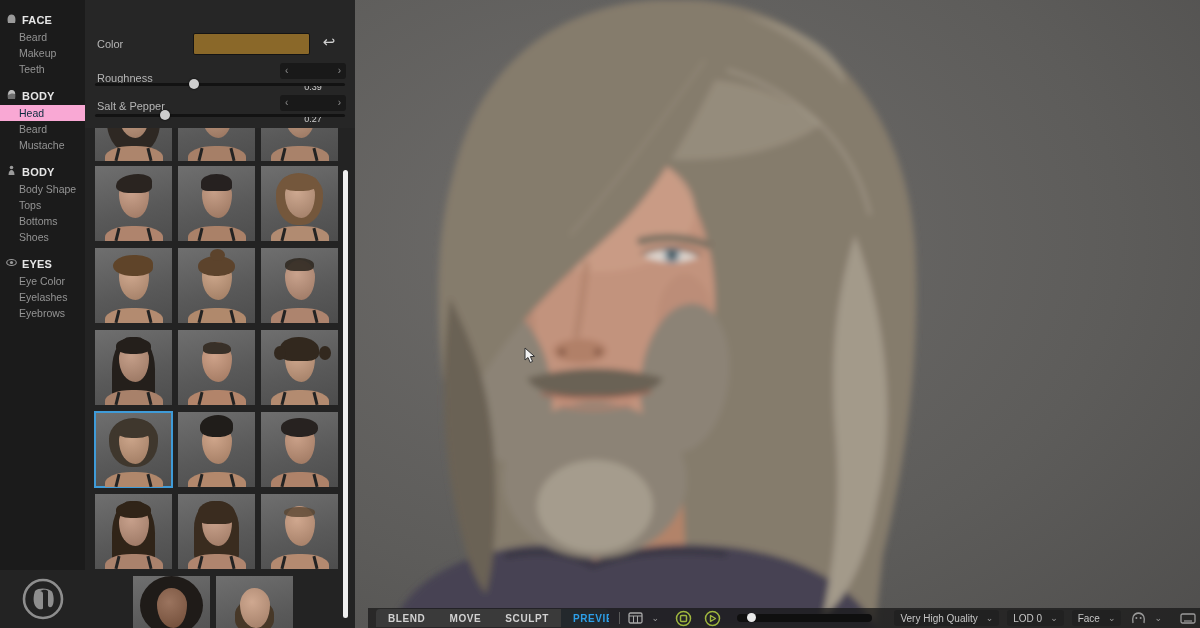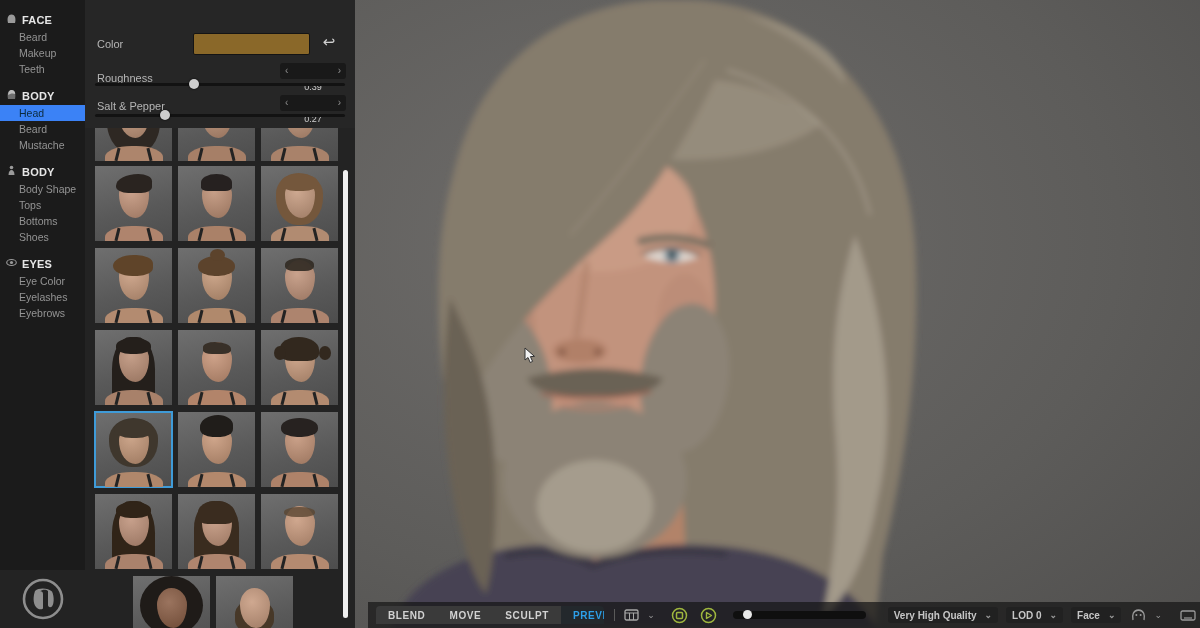--- a/index.html
+++ b/index.html
@@ -5,21 +5,21 @@
   html,body{margin:0;padding:0;background:#000;}
   *{box-sizing:border-box;font-family:"Liberation Sans",sans-serif;}
   #stage{position:relative;width:1200px;height:628px;overflow:hidden;background:#1b1b1b;}
 
   
   #sidebar{position:absolute;left:0;top:0;width:85px;height:628px;background:#1b1b1b;padding-top:10px;}
   .side-section{margin-bottom:9px;}
   .side-header{display:flex;align-items:center;gap:5px;padding:3px 0 3px 6px;color:#e6e6e6;font-weight:bold;font-size:11px;letter-spacing:.2px;}
   .side-header svg{flex:0 0 auto;}
   .side-item{padding:2px 0 2px 19px;color:#949494;font-size:10.5px;cursor:default;white-space:nowrap;}
-  .side-item.sel{background:#3b82f6;color:#0b2a3d;}
+  .side-item.sel{background:#f9a8d4;color:#0b2a3d;}
   #logo-box{position:absolute;left:0;bottom:0;width:85px;height:58px;background:#232323;display:flex;align-items:center;justify-content:center;}
 
   
   #panel{position:absolute;left:85px;top:0;width:270px;height:628px;background:#262626;}
   #panel-title{position:absolute;top:9px;left:0;width:100%;text-align:center;color:#ececec;font-size:11px;font-weight:bold;}
   .ctl-label{position:absolute;left:12px;color:#b5b5b5;font-size:11px;}
   #color-swatch{position:absolute;left:108px;top:33px;width:117px;height:22px;border:1px solid #141414;border-radius:2px;}
   #undo-btn{position:absolute;left:233px;top:31px;width:22px;height:22px;color:#cfcfcf;font-size:15px;line-height:22px;text-align:center;cursor:pointer;}
   .spin{position:absolute;width:66px;height:16px;background:#191919;border-radius:3px;display:flex;align-items:center;justify-content:space-between;padding:0 5px;}
   .spin .arr{color:#8f8f8f;font-size:10px;line-height:16px;cursor:pointer;}
@@ -69,21 +69,21 @@
   .h-afro .hb{display:block;left:7px;right:7px;top:0;bottom:16px;border-radius:50%;}
   .h-bald-fringe .hb{display:block;left:19px;right:19px;top:24px;bottom:18px;border-radius:44% 44% 40% 40%;}
   #scrollbar{position:absolute;left:258px;top:42px;width:5px;height:448px;background:#efefef;border-radius:3px;}
 
   
   #viewport{position:absolute;left:355px;top:0;width:845px;height:628px;
      background:radial-gradient(900px 640px at 32% 38%, #6f6d6b 0%, #5d5c5a 55%, #4b4a49 100%);}
   #cursor{position:absolute;z-index:30;}
 
   
-  #toolbar{position:absolute;left:368px;right:0;bottom:0;height:26px;z-index:20;background:rgba(22,22,22,.72);
+  #toolbar{position:absolute;left:368px;right:0;bottom:0;height:20px;z-index:20;background:rgba(22,22,22,.72);
      display:flex;align-items:center;font-size:10px;}
   #mode-group{display:flex;height:18px;border-radius:4px 4px 0 0;overflow:hidden;margin-left:8px;}
   .mode-btn{padding:0 12px;line-height:19px;background:#3a3a3a;color:#d2d2d2;font-weight:bold;letter-spacing:.6px;cursor:pointer;}
   .mode-btn.active{background:#23282c;color:#2d9fe8;}
   .tb-sep{width:1px;height:12px;background:#5a5a5a;margin:0 9px 0 10px;}
   .tb-icon{display:flex;align-items:center;margin-right:4px;cursor:pointer;}
   .chev{color:#9a9a9a;font-size:9px;margin:0 4px;}
   #tb-slider{position:relative;width:151px;height:8px;margin-left:12px;}
   #tb-slider .trk{position:absolute;left:0;right:0;top:0;height:8px;background:#0f0f0f;border-radius:4px;}
   #tb-slider .kn{position:absolute;top:-1px;width:9px;height:9px;border-radius:50%;background:#e9e9e9;}
@@ -432,21 +432,21 @@
           <circle cx="8.5" cy="8.5" r="7" fill="none" stroke="#9fb63e" stroke-width="1.5"></circle>
           <path d="M6.5 5.5 L11.5 8.5 L6.5 11.5 Z" fill="none" stroke="#9fb63e" stroke-width="1.4" stroke-linejoin="round"></path>
         </svg>
     </span>
 
     <div id="tb-slider">
       <div class="trk"></div>
       <div class="kn" style="left: 10.5px;"></div>
     </div>
 
-    <div id="dropdowns" style="display:flex;align-items:flex-start;margin-left:14px;font-weight:bold;">
+    <div id="dropdowns" style="display:flex;align-items:flex-start;margin-left:14px;">
         <div class="dd">
           <span class="lbl">Very High Quality</span>
           <span class="chev">⌄</span>
         </div>
         <div class="dd">
           <span class="lbl">LOD 0</span>
           <span class="chev">⌄</span>
         </div>
         <div class="dd">
           <span class="lbl">Face</span>

